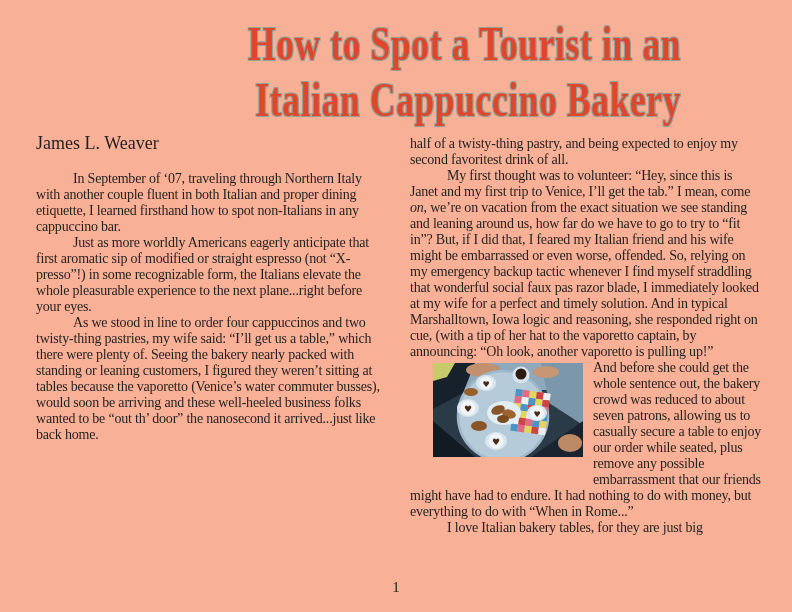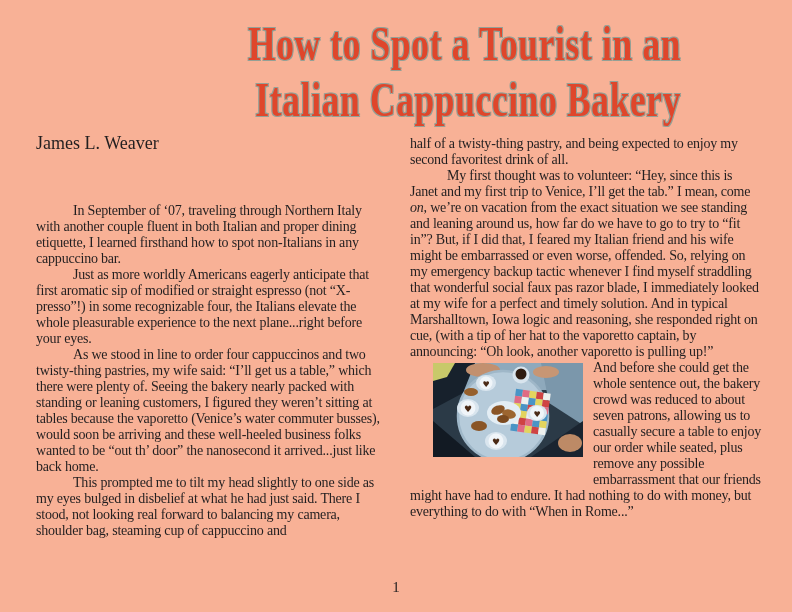--- a/index.html
+++ b/index.html
@@ -31,21 +31,21 @@
   .author { position:absolute; left:36px; top:133px; font-size:18px; }
 
   .col {
     position:absolute;
     width:352px;
     font-size:14px;
     line-height:16px;
     letter-spacing:-0.2px;
     text-align:left;
   }
-  .col-left  { left:36px;  top:171px;margin-top:32px; }
+  .col-left  { left:36px;  top:171px; }
   .col-right { left:410px; top:136px; }
   .col p { margin:0; }
   .col p.indent { text-indent:37px; }
   em { font-style:italic; }
 
   .photo-wrap {
     float:left;
     width:150px; height:94px;
     margin:3px 10px 23px 23px;
   }
@@ -63,23 +63,22 @@
 
   <div class="title-block">
     <div class="title-line">How to Spot a Tourist in an</div>
     <div class="title-line second">Italian Cappuccino Bakery</div>
   </div>
 
   <div class="author">James L. Weaver</div>
 
   <div class="col col-left">
     <p class="indent">In September of ‘07, traveling through Northern Italy with another couple fluent in both Italian and proper dining etiquette, I learned firsthand how to spot non-Italians in any cappuccino bar.</p>
-    <p class="indent">Just as more worldly Americans eagerly anticipate that first aromatic sip of modified or straight espresso (not “X-presso”!) in some recognizable four, the Italians elevate the whole pleasurable experience to the next plane...right before your eyes.</p>
+    <p class="indent">Just as more worldly Americans eagerly anticipate that first aromatic sip of modified or straight espresso (not “X-presso”!) in some recognizable form, the Italians elevate the whole pleasurable experience to the next plane...right before your eyes.</p>
     <p class="indent">As we stood in line to order four cappuccinos and two twisty-thing pastries, my wife said: “I’ll get us a table,” which there were plenty of. Seeing the bakery nearly packed with standing or leaning customers, I figured they weren’t sitting at tables because the vaporetto (Venice’s water commuter busses), would soon be arriving and these well-heeled business folks wanted to be “out th’ door” the nanosecond it arrived...just like back home.</p>
-    <p class="indent">This prompted me to tilt my head slightly to one side as my eyes bulged in disbelief at what he had just said. There I stood, not looking real forward to balancing my camera, shoulder bag, steaming cup of cappuccino and</p>
   </div>
 
   <div class="col col-right">
     <p>half of a twisty-thing pastry, and being expected to enjoy my second favoritest drink of all.</p>
     <p class="indent">My first thought was to volunteer: “Hey, since this is Janet and my first trip to Venice, I’ll get the tab.” I mean, come <em>on</em>, we’re on vacation from the exact situation we see standing and leaning around us, how far do we have to go to try to “fit in”? But, if I did that, I feared my Italian friend and his wife might be embarrassed or even worse, offended. So, relying on my emergency backup tactic whenever I find myself straddling that wonderful social faux pas razor blade, I immediately looked at my wife for a perfect and timely solution. And in typical Marshalltown, Iowa logic and reasoning, she responded right on cue, (with a tip of her hat to the vaporetto captain, by announcing: “Oh look, another vaporetto is pulling up!”</p>
     <p>
       <span class="photo-wrap">
         <svg width="150" height="94" viewBox="0 0 150 94" xmlns="http://www.w3.org/2000/svg">
 
           <rect width="150" height="94" fill="#2b3a47"></rect>
@@ -158,17 +157,18 @@
             <text x="104" y="53.5" font-size="8" fill="#4a2a16" text-anchor="middle">♥</text>
           </g>
 
           <g>
             <circle cx="88" cy="12" r="8.5" fill="#d9e5ee"></circle>
             <circle cx="88" cy="11" r="5.5" fill="#2e1b10"></circle>
           </g>
         </svg>
       </span><span>And before she could get the whole sentence out, the bakery crowd was reduced to about seven patrons, allowing us to casually secure a table to enjoy our order while seated, plus remove any possible embarrassment that our friends might have had to endure. It had nothing to do with money, but everything to do with “When in Rome...”</span>
     </p>
+    <p class="indent">I love Italian bakery tables, for they are just big</p>
   </div>
 
   <div class="page-number">1</div>
 
 </div>
 
 </body></html>

